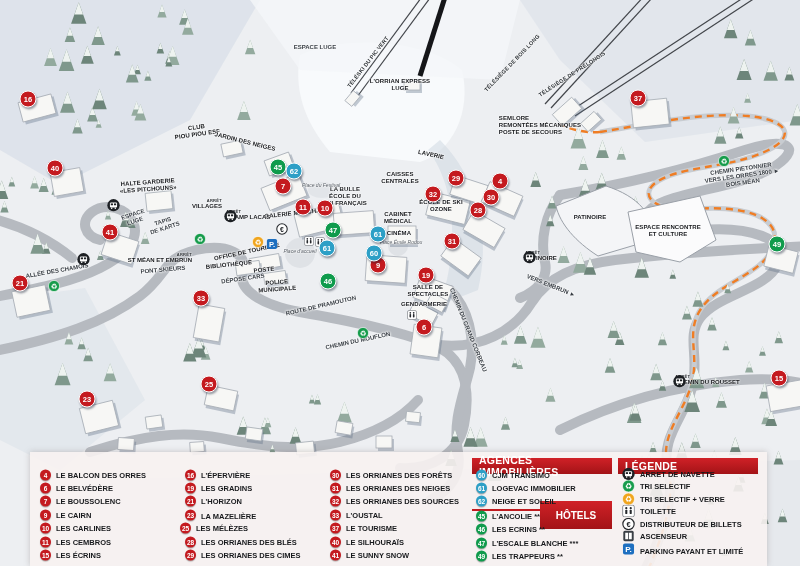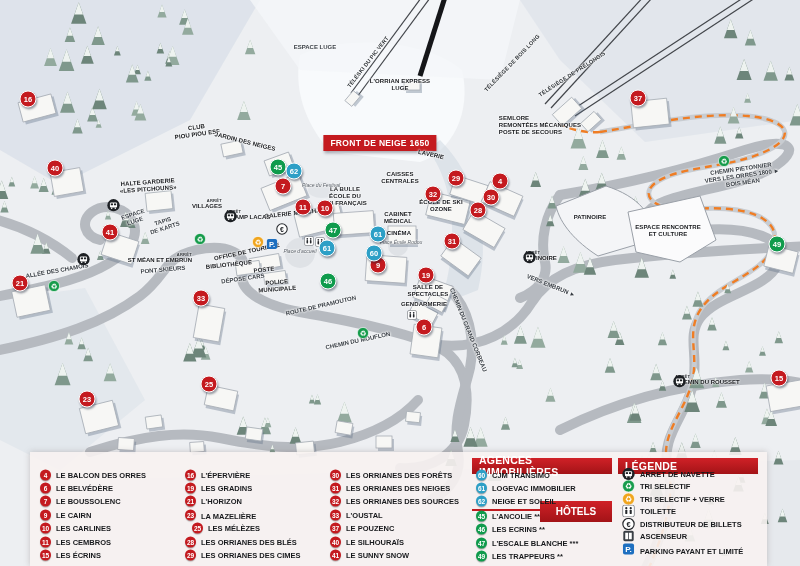--- a/index.html
+++ b/index.html
@@ -592,21 +592,20 @@
         <g transform="rotate(-8 248 268)">
           <rect x="238" y="265" width="24" height="12" fill="rgba(90,105,130,.35)"></rect>
           <rect x="236" y="262" width="24" height="12" fill="#f7f7f5" stroke="#a7adb5" stroke-width=".8"></rect>
         </g>
       </g>
 
     <path d="M556 206 L606 186 C638 196 656 216 652 240 L598 256 C576 242 560 224 556 206 Z" fill="#f4f5f7" stroke="#9aa0a8" stroke-width="1"></path>
     <path d="M628 212 L700 196 L716 240 L680 262 L636 252 Z" fill="#fbfbfc" stroke="#9aa0a8" stroke-width="1"></path>
   </svg>
 
-  <div class="banner" style="left:380px;top:143px;">FRONT DE NEIGE 1650</div>
 
   <div id="overlays">
       <div class="map-label place" style="left: 197px; top: 131px; transform: translate(-50%, -50%) rotate(-8deg);">
         <div>CLUB</div>
         <div>PIOU PIOU ESF</div>
       </div>
       <div class="map-label place" style="left: 245px; top: 142px; transform: translate(-50%, -50%) rotate(14deg);">
         <div>JARDIN DES NEIGES</div>
       </div>
       <div class="map-label place" style="left: 148px; top: 186px; transform: translate(-50%, -50%) rotate(-4deg);">
@@ -863,21 +862,21 @@
       <div class="marker" style="left: 294px; top: 171px; background: rgb(45, 159, 198);">62</div>
       <div class="marker" style="left: 327px; top: 248px; background: rgb(45, 159, 198);">61</div>
       <div class="marker" style="left: 378px; top: 234px; background: rgb(45, 159, 198);">61</div>
       <div class="marker" style="left: 374px; top: 253px; background: rgb(45, 159, 198);">60</div>
     </div>
 
   <div class="panel">
     <div class="hdr" style="left:442px;top:6px;width:140px;">AGENCES IMMOBILIÈRES</div>
     <div class="hdr" style="left:588px;top:6px;width:140px;">LÉGENDE</div>
     <div class="divider" style="left:442px;top:57px;width:140px;"></div>
-    <div class="hotelbox" style="left:510px;top:49px;width:72px;height:21px;">HÔTELS</div>
+    <div class="hotelbox" style="left:510px;top:49px;width:72px;height:28px;">HÔTELS</div>
     <div id="legend-rows">
         <div class="lrow" style="left: 10px; top: 22.5px;">
           <span class="lcirc" style="background: rgb(196, 26, 31);">4</span>
           <span class="ltxt">LE BALCON DES ORRES</span>
         </div>
         <div class="lrow" style="left: 10px; top: 35.9px;">
           <span class="lcirc" style="background: rgb(196, 26, 31);">6</span>
           <span class="ltxt">LE BELVÉDÈRE</span>
         </div>
         <div class="lrow" style="left: 10px; top: 49.3px;">
@@ -909,21 +908,21 @@
           <span class="ltxt">LES GRADINS</span>
         </div>
         <div class="lrow" style="left: 155px; top: 49.3px;">
           <span class="lcirc" style="background: rgb(196, 26, 31);">21</span>
           <span class="ltxt">L'HORIZON</span>
         </div>
         <div class="lrow" style="left: 155px; top: 62.7px; align-items: flex-end;">
           <span class="lcirc" style="background: rgb(196, 26, 31);">23</span>
           <span class="ltxt">LA MAZELIÈRE</span>
         </div>
-        <div class="lrow" style="left: 162px; top: 76.1px; text-align: right;">
+        <div class="lrow" style="left: 150px; top: 76.1px; text-align: right;">
           <span class="lcirc" style="background: rgb(196, 26, 31);">25</span>
           <span class="ltxt">LES MÉLÈZES</span>
         </div>
         <div class="lrow" style="left: 155px; top: 89.5px;">
           <span class="lcirc" style="background: rgb(196, 26, 31);">28</span>
           <span class="ltxt">LES ORRIANES DES BLÉS</span>
         </div>
         <div class="lrow" style="left: 155px; top: 102.9px;">
           <span class="lcirc" style="background: rgb(196, 26, 31);">29</span>
           <span class="ltxt">LES ORRIANES DES CIMES</span>
@@ -939,21 +938,21 @@
         <div class="lrow" style="left: 300px; top: 49.3px;">
           <span class="lcirc" style="background: rgb(196, 26, 31);">32</span>
           <span class="ltxt">LES ORRIANES DES SOURCES</span>
         </div>
         <div class="lrow" style="left: 300px; top: 62.7px;">
           <span class="lcirc" style="background: rgb(196, 26, 31);">33</span>
           <span class="ltxt">L'OUSTAL</span>
         </div>
         <div class="lrow" style="left: 300px; top: 76.1px;">
           <span class="lcirc" style="background: rgb(196, 26, 31);">37</span>
-          <span class="ltxt">LE POUZENC</span>
+          <span class="ltxt">LE TOURISME</span>
         </div>
         <div class="lrow" style="left: 300px; top: 89.5px;">
           <span class="lcirc" style="background: rgb(196, 26, 31);">40</span>
           <span class="ltxt">LE SILHOURAÏS</span>
         </div>
         <div class="lrow" style="left: 300px; top: 102.9px;">
           <span class="lcirc" style="background: rgb(196, 26, 31);">41</span>
           <span class="ltxt">LE SUNNY SNOW</span>
         </div>
         <div class="lrow" style="left: 446px; top: 22.5px;">

